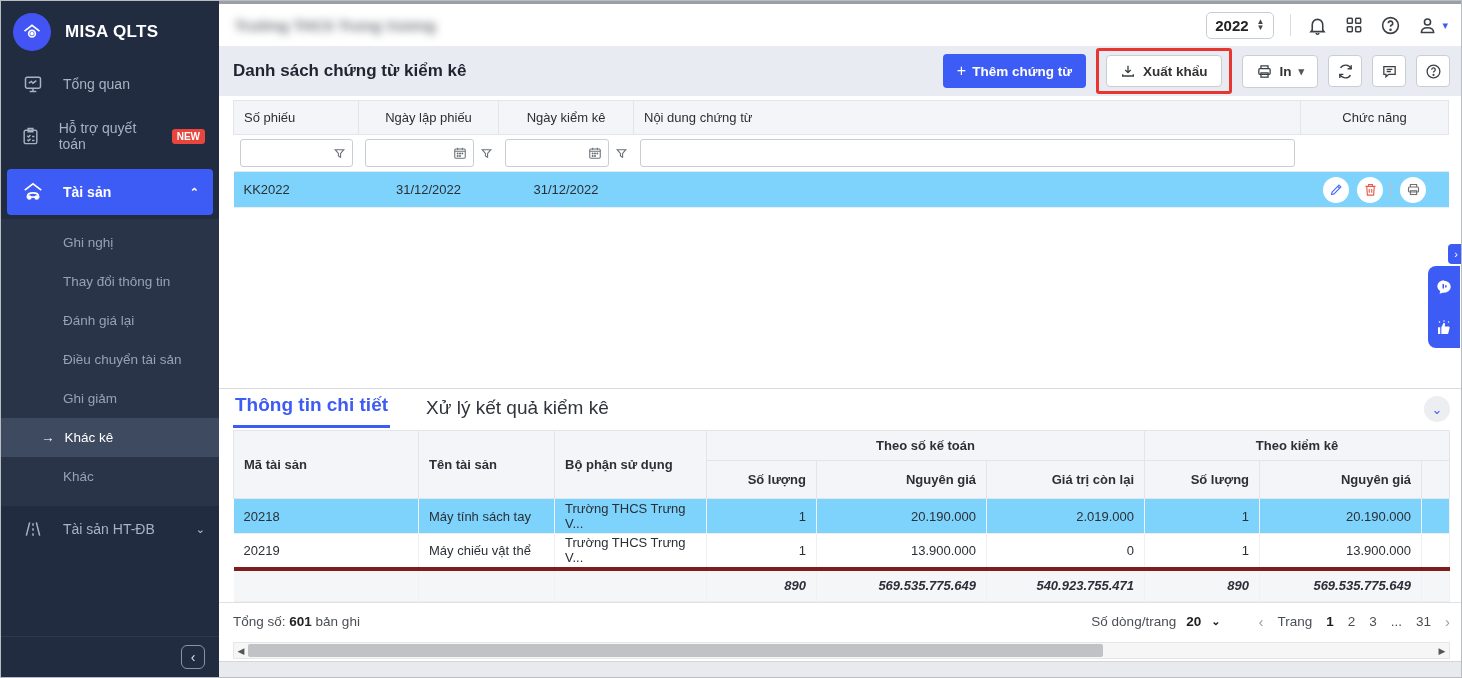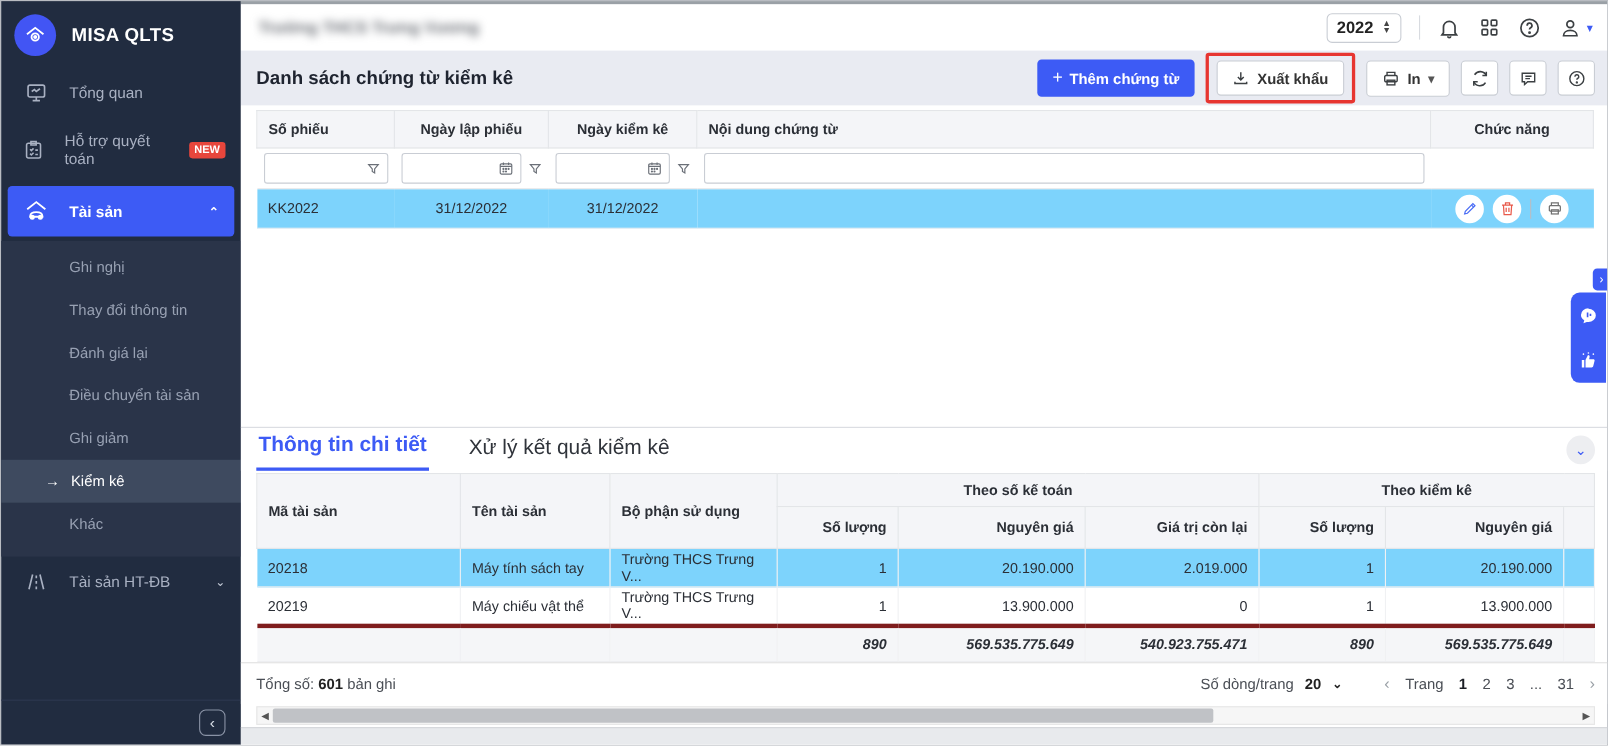--- a/index.html
+++ b/index.html
@@ -37,21 +37,21 @@
 
   .pagehead { height:50px; background:#E9EBF2; display:flex; align-items:center; padding:0 14px; gap:10px; }
   .page-title { font-size:17px; font-weight:bold; color:#1F2430; flex:1; }
   .btn-blue { background:#3D5BF5; color:#fff; border:none; border-radius:4px; font-size:13.5px; font-weight:bold; padding:8px 14px; display:flex; align-items:center; gap:6px; cursor:pointer; }
   .annotate { border:3px solid #E73530; border-radius:3px; padding:4px 7px; display:flex; background:transparent; }
   .btn-white { background:#fff; color:#333; border:1px solid #C9CDD4; border-radius:4px; font-size:13.5px; font-weight:bold; padding:7px 13px; display:flex; align-items:center; gap:7px; cursor:pointer; }
   .btn-sq { background:#fff; border:1px solid #C9CDD4; border-radius:4px; width:34px; height:32px; display:flex; align-items:center; justify-content:center; cursor:pointer; color:#3c4043; }
 
   .content { flex:1; display:flex; flex-direction:column; padding:4px 14px 0 14px; background:#fff; min-height:0; }
   table { border-collapse:collapse; table-layout:fixed; width:1216px; font-size:13px; color:#2b2f36; }
-  .mtable th { background:#F4F5F8; font-weight:bold; height:34px; border:1px solid #E3E5E8; border-top:1px solid #E3E5E8; padding:0 10px; text-align:left; }
+  .mtable th { background:#F4F5F8; font-weight:normal; height:34px; border:1px solid #E3E5E8; border-top:1px solid #E3E5E8; padding:0 10px; text-align:left; }
   .mtable th.c { text-align:center; }
   .mtable td { height:36px; padding:0 10px; border-bottom:1px solid #EDEEF0; }
   .filter-row td { border-bottom:1px solid #E8E9EC; padding:4px 6px; }
   .fbox { border:1px solid #C9CDD4; border-radius:3px; height:28px; display:flex; align-items:center; justify-content:flex-end; gap:6px; padding:0 6px; background:#fff; }
   .fwrap { display:flex; align-items:center; gap:6px; }
   .fwrap .fbox { flex:1; }
   .funnel { color:#6b7078; }
   .sel-row td { background:#7dd3fc; }
   .c { text-align:center; } .r { text-align:right; }
   .actions { display:flex; align-items:center; justify-content:center; gap:8px; }
@@ -147,21 +147,21 @@
     </div>
 
     <div class="submenu">
       <div class="submenu-item">Ghi nghị</div>
       <div class="submenu-item">Thay đổi thông tin</div>
       <div class="submenu-item">Đánh giá lại</div>
       <div class="submenu-item">Điều chuyển tài sản</div>
       <div class="submenu-item">Ghi giảm</div>
       <div class="submenu-item active">
         <span class="arrow">→</span>
-        <span>Kiểm kê</span>
+        <span>Khác kê</span>
       </div>
       <div class="submenu-item">Khác</div>
     </div>
 
     <div class="nav-item">
       <span class="nav-ic">
         <svg width="20" height="20" viewBox="0 0 24 24" fill="none" stroke="currentColor" stroke-width="1.8">
             <path d="M8 4 L4 20 M16 4 L20 20"></path>
             <path d="M12 5 v3 M12 11 v3 M12 17 v3" stroke-dasharray="3 2"></path>
           </svg>

